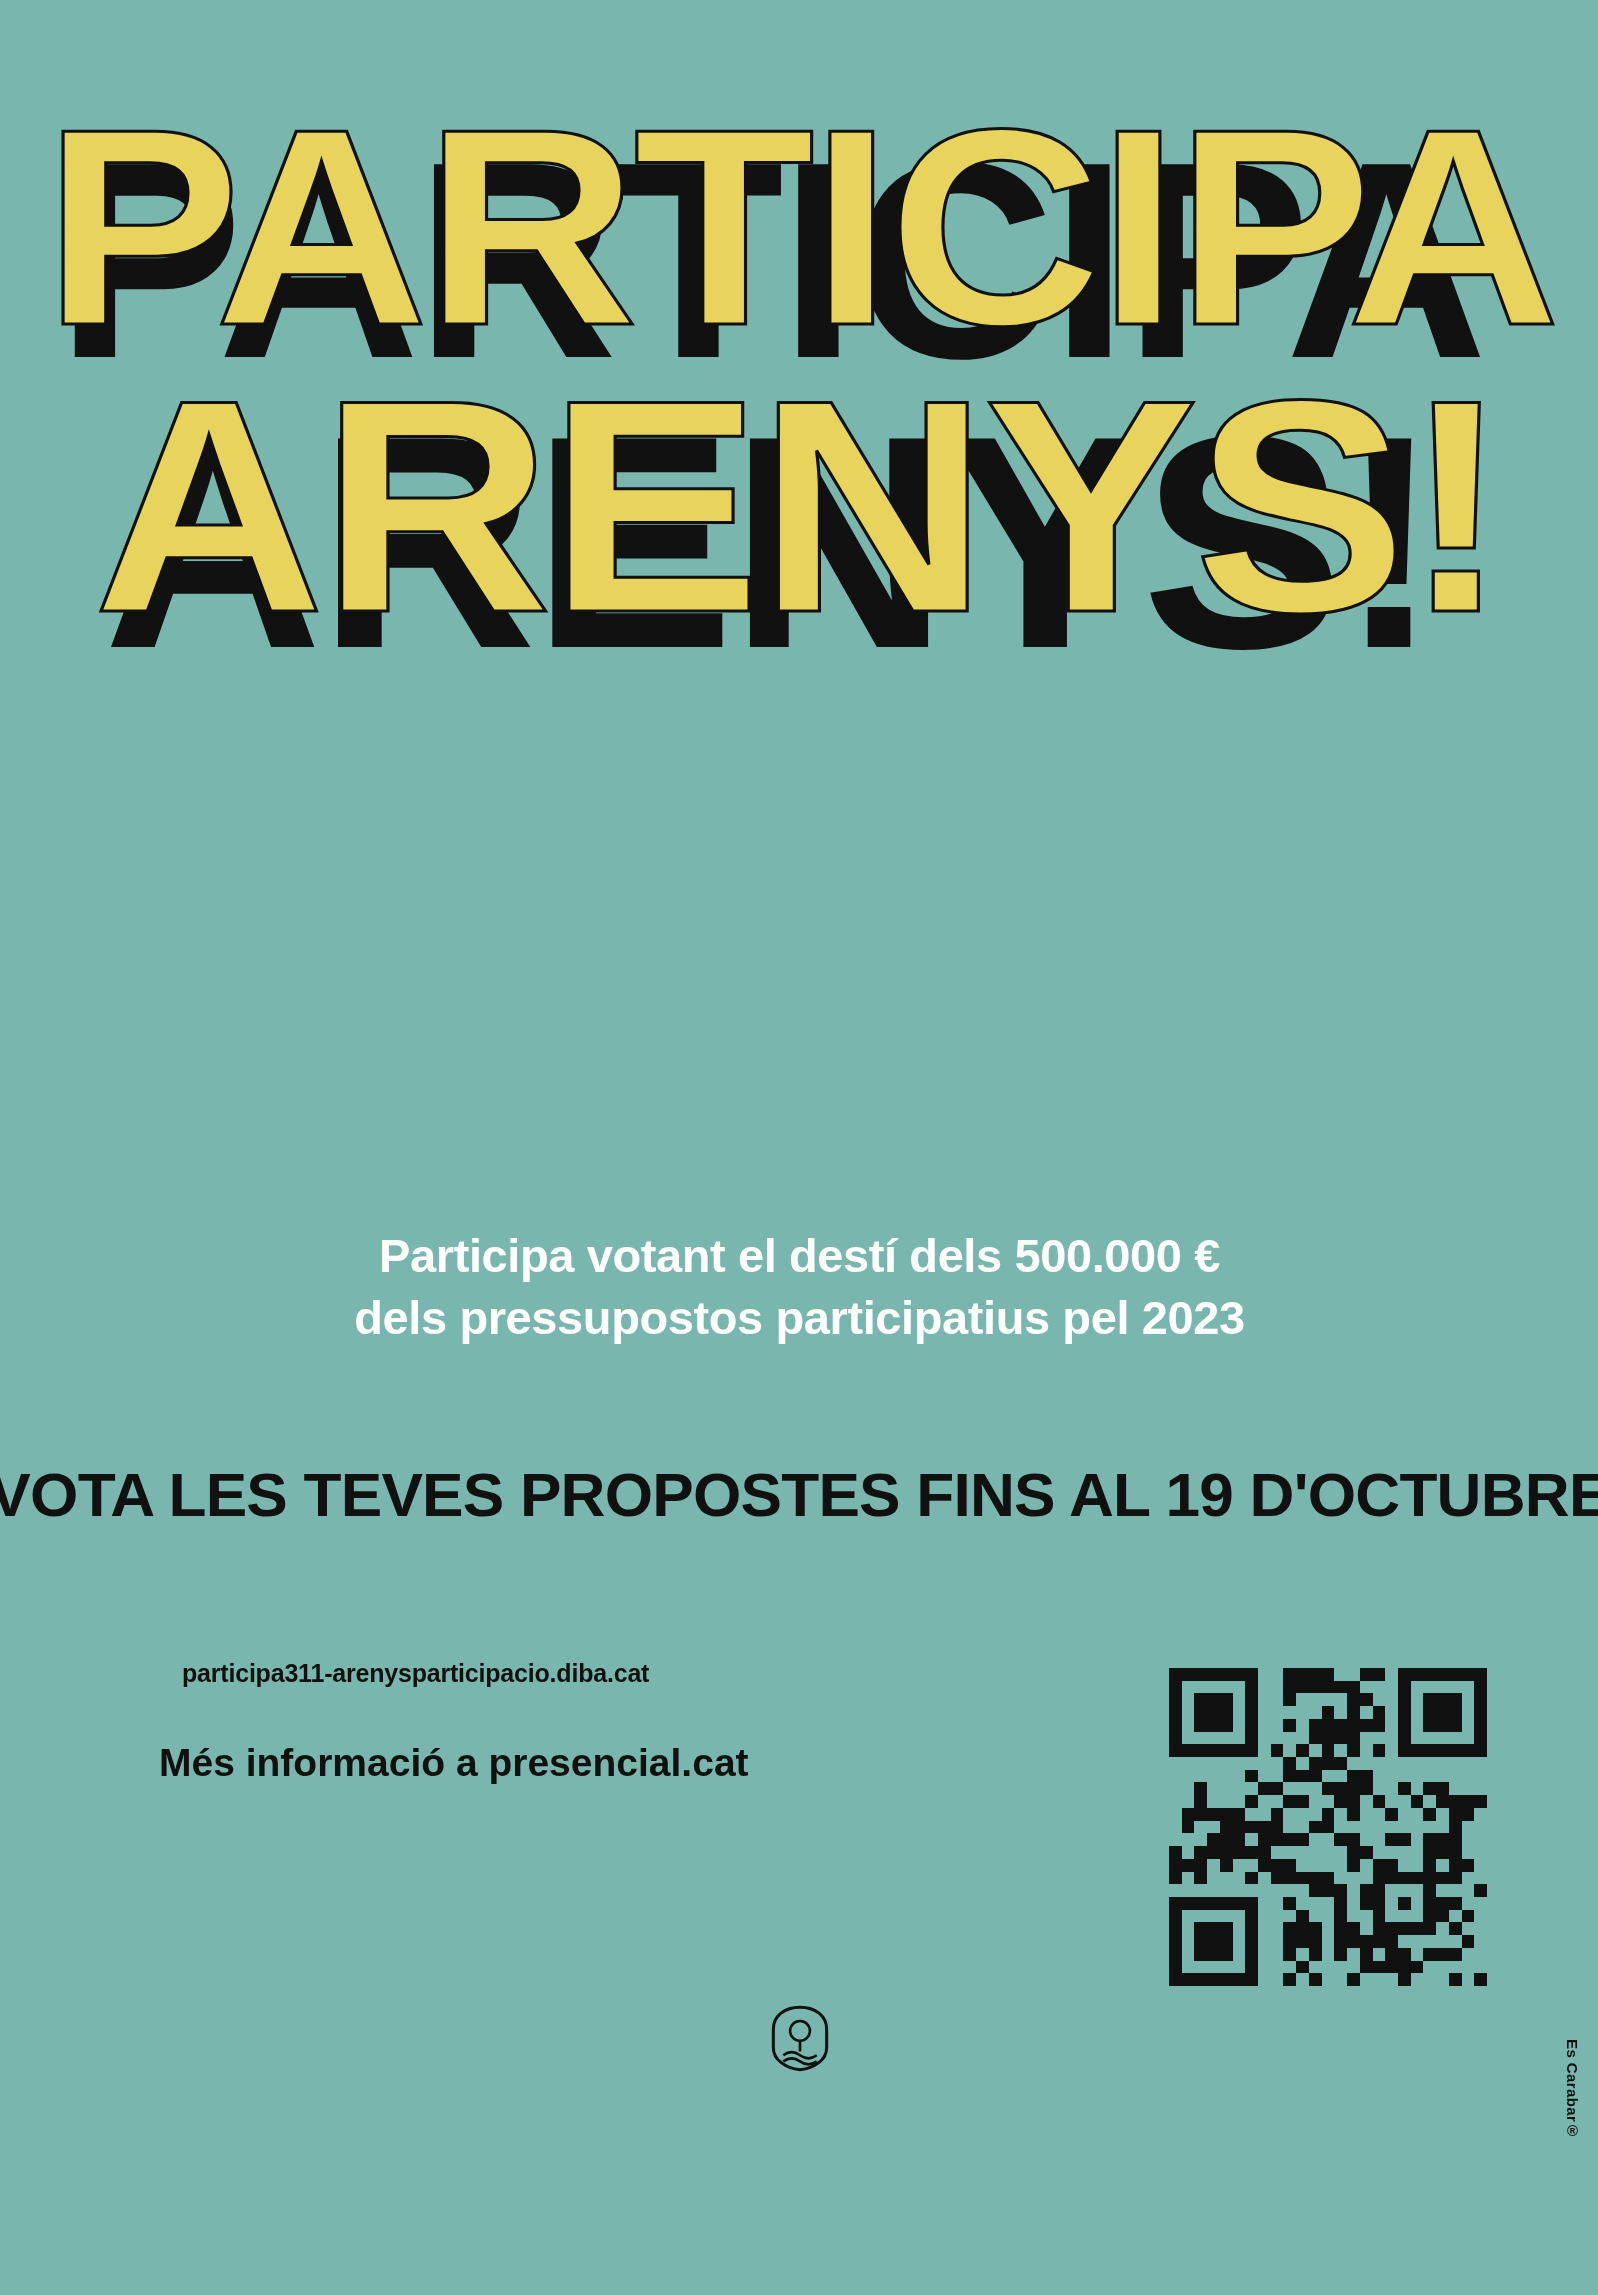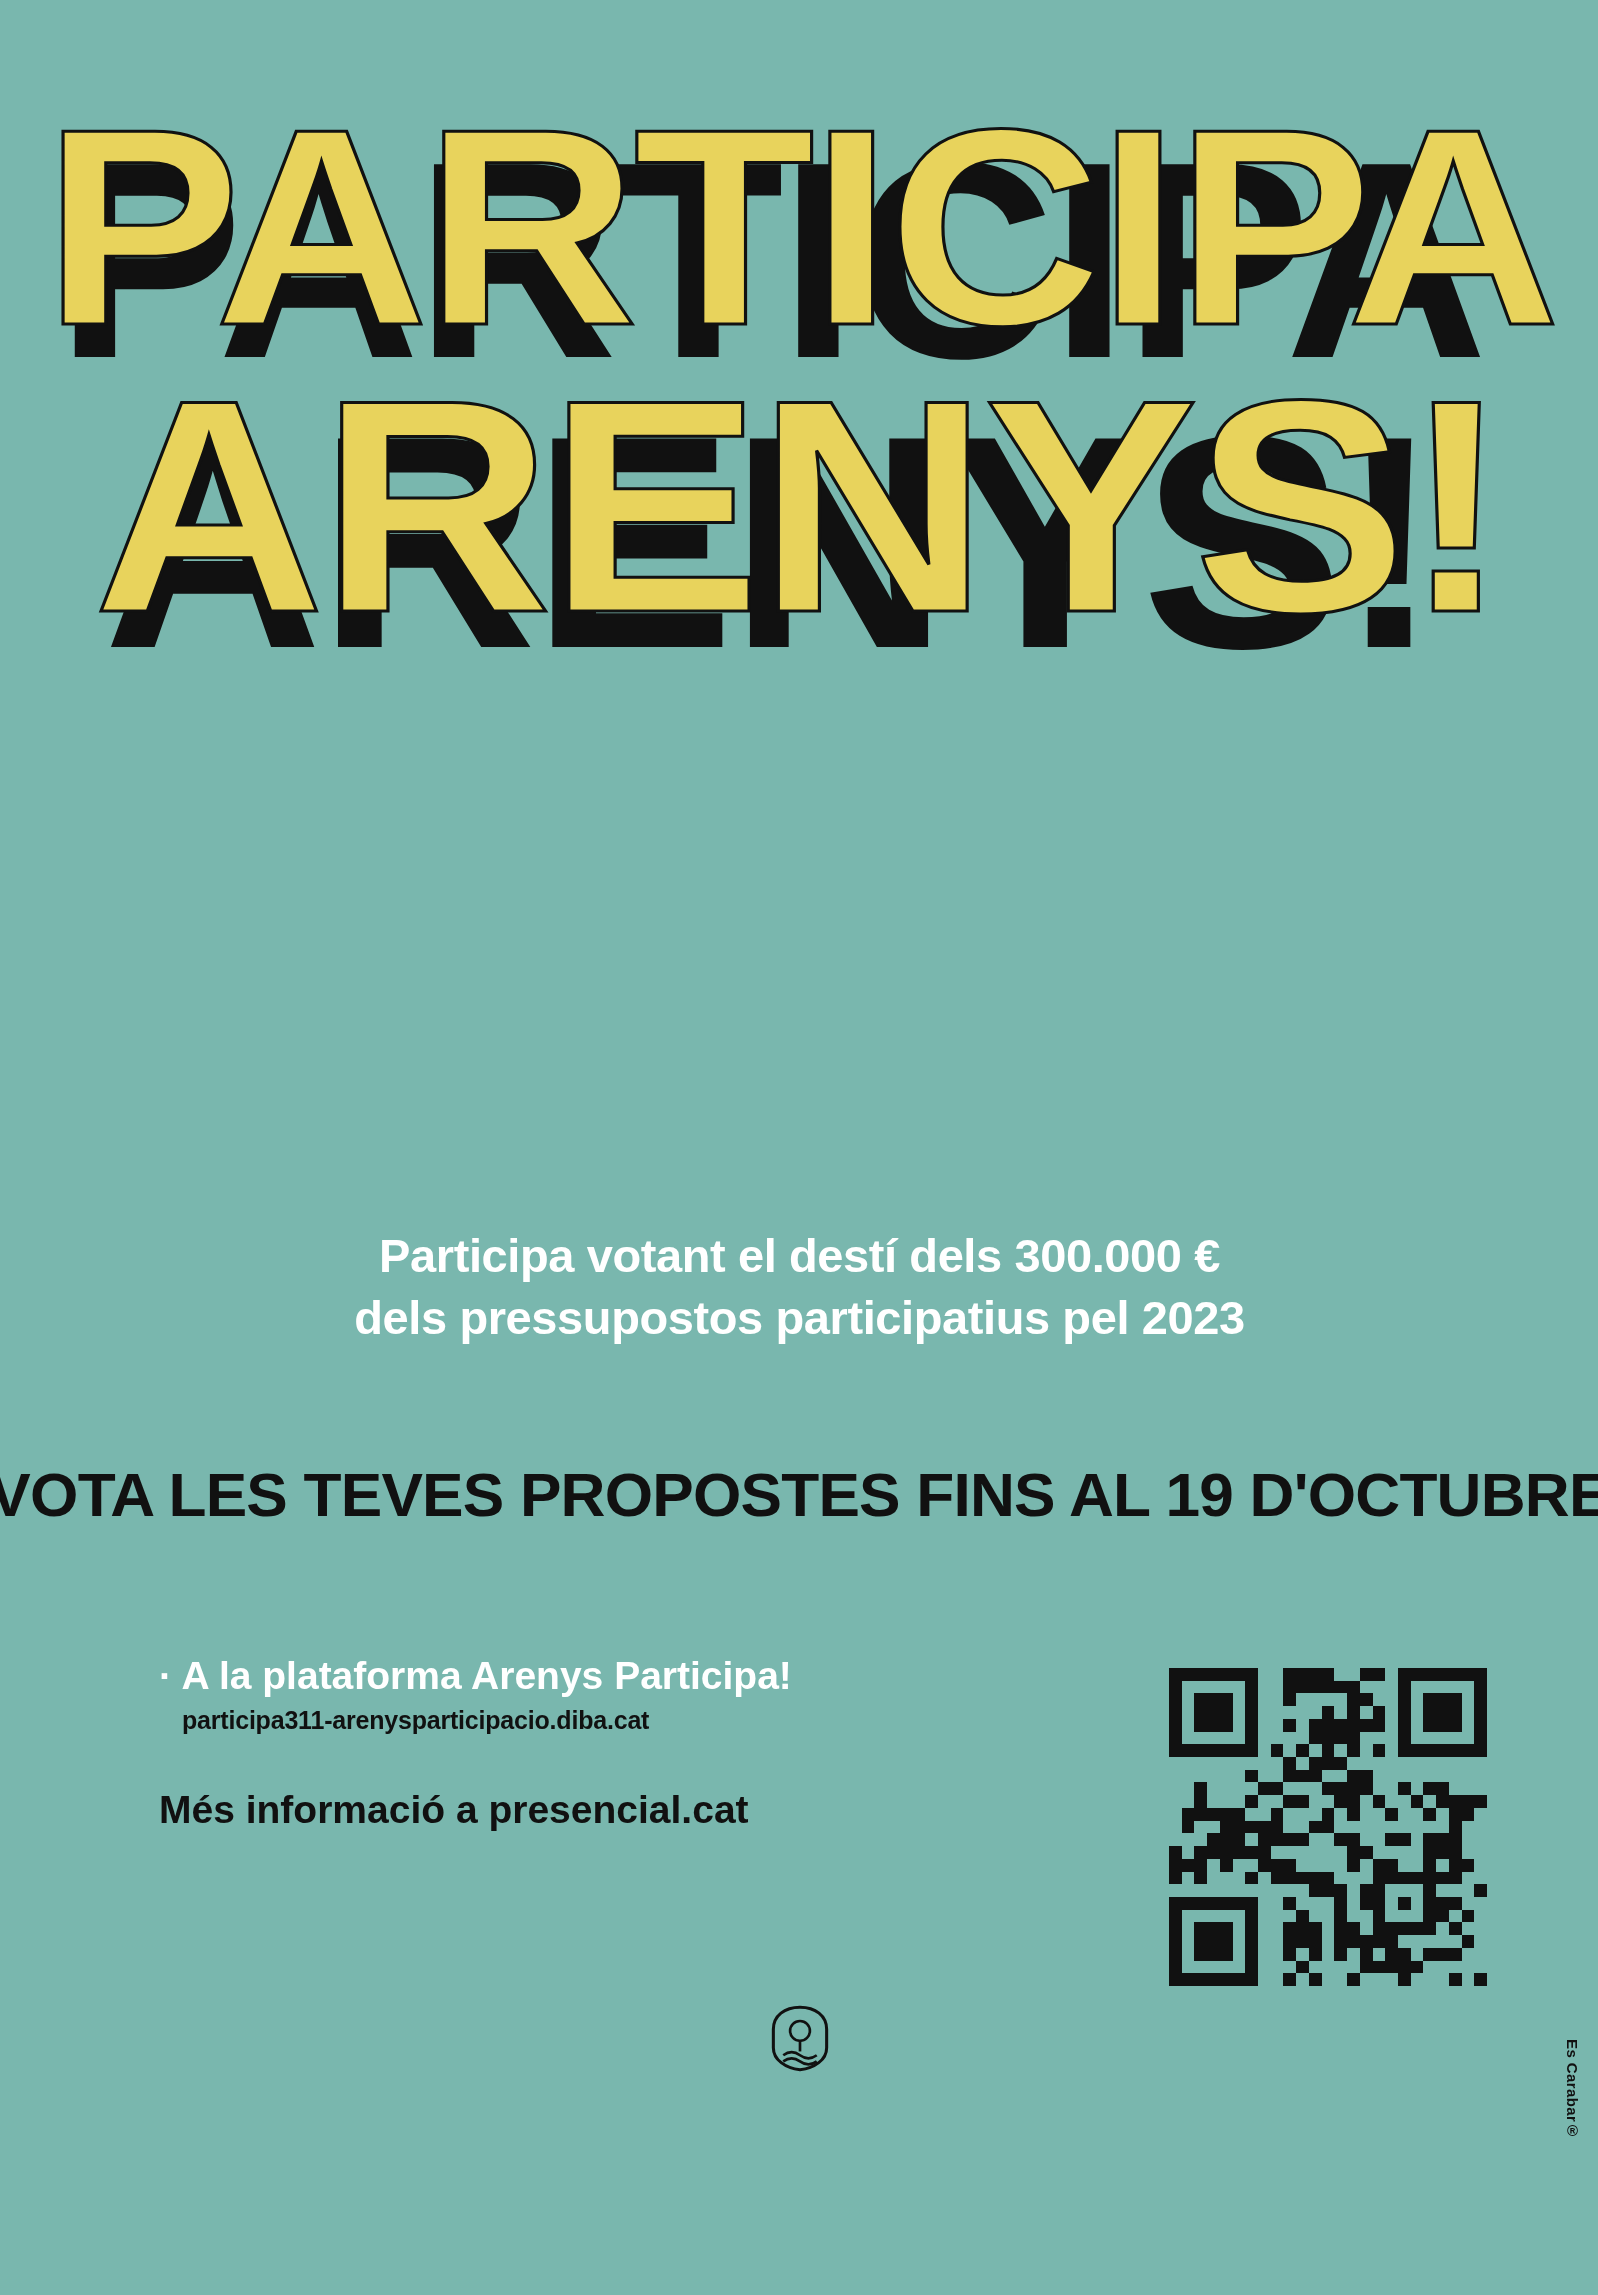--- a/index.html
+++ b/index.html
@@ -177,28 +177,27 @@
       <span class="hl-text hl-shadow">PARTICIPA</span>
       <span class="hl-text hl-front">PARTICIPA</span>
     </div>
     <div class="hl-line" id="line2">
       <span class="hl-text hl-shadow">ARENYS!</span>
       <span class="hl-text hl-front">ARENYS!</span>
     </div>
   </div>
 
   <div class="subtitle">
-    <div>Participa votant el destí dels 300.000 €</div>
+    <div>Participa votant el destí dels 500.000 €</div>
     <div>dels pressupostos participatius pel 2023</div>
   </div>
 
   <div class="banner">VOTA LES TEVES PROPOSTES FINS AL 19 D'OCTUBRE</div>
 
   <div class="info">
-    <div class="info-item">· A la plataforma Arenys Participa!</div>
     <div class="info-url">participa311-arenysparticipacio.diba.cat</div>
     <div class="info-more">Més informació a presencial.cat</div>
   </div>
 
   <div class="qr-wrap">
     <div class="qr-grid" id="qr-grid">
         <div class="qr-cell on"></div>
         <div class="qr-cell on"></div>
         <div class="qr-cell on"></div>
         <div class="qr-cell on"></div>

